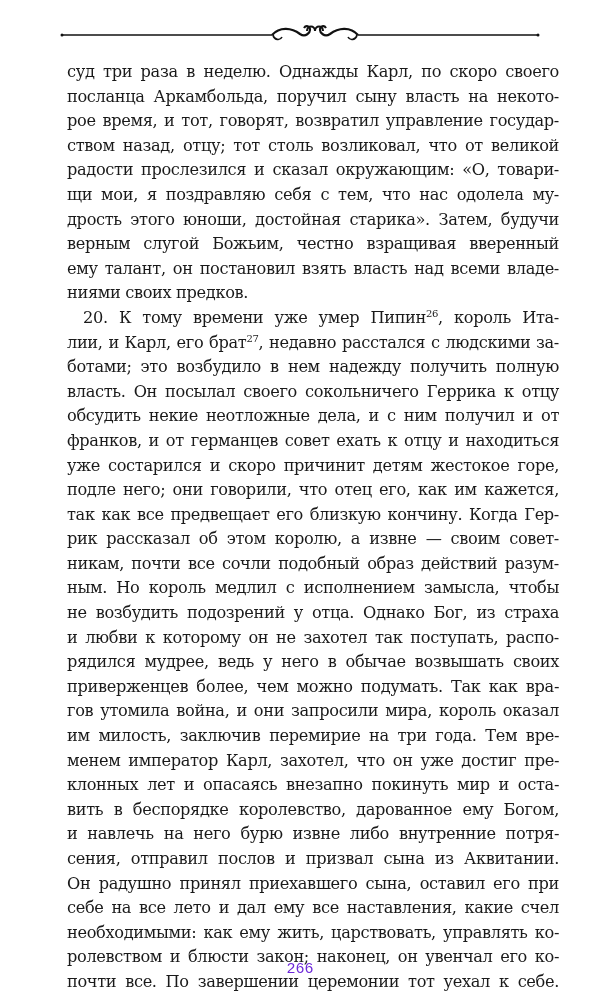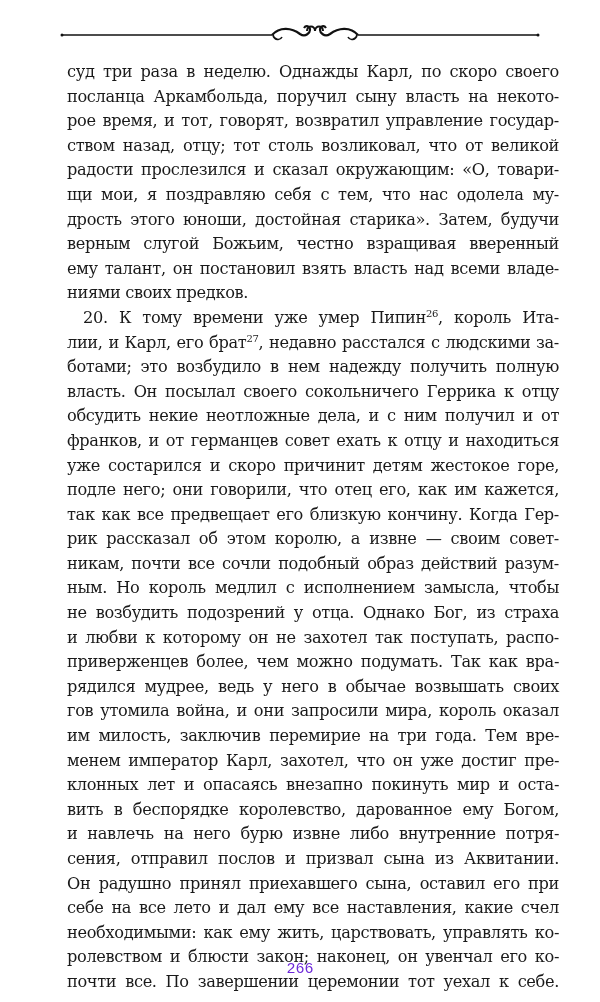--- a/index.html
+++ b/index.html
@@ -53,22 +53,22 @@
     <span class="line"><span>обсудить некие неотложные дела, и с ним получил и от</span></span>
     <span class="line"><span>франков, и от германцев совет ехать к отцу и находиться</span></span>
     <span class="line"><span>уже состарился и скоро причинит детям жестокое горе,</span></span>
     <span class="line"><span>подле него; они говорили, что отец его, как им кажется,</span></span>
     <span class="line"><span>так как все предвещает его близкую кончину. Когда Гер-</span></span>
     <span class="line"><span>рик рассказал об этом королю, а извне — своим совет-</span></span>
     <span class="line"><span>никам, почти все сочли подобный образ действий разум-</span></span>
     <span class="line"><span>ным. Но король медлил с исполнением замысла, чтобы</span></span>
     <span class="line"><span>не возбудить подозрений у отца. Однако Бог, из страха</span></span>
     <span class="line"><span>и любви к которому он не захотел так поступать, распо-</span></span>
+    <span class="line"><span>рядился мудрее, ведь у него в обычае возвышать своих</span></span>
     <span class="line"><span>приверженцев более, чем можно подумать. Так как вра-</span></span>
-    <span class="line"><span>рядился мудрее, ведь у него в обычае возвышать своих</span></span>
     <span class="line"><span>гов утомила война, и они запросили мира, король оказал</span></span>
     <span class="line"><span>им милость, заключив перемирие на три года. Тем вре-</span></span>
     <span class="line"><span>менем император Карл, захотел, что он уже достиг пре-</span></span>
     <span class="line"><span>клонных лет и опасаясь внезапно покинуть мир и оста-</span></span>
     <span class="line"><span>вить в беспорядке королевство, дарованное ему Богом,</span></span>
     <span class="line"><span>и навлечь на него бурю извне либо внутренние потря-</span></span>
     <span class="line"><span>сения, отправил послов и призвал сына из Аквитании.</span></span>
     <span class="line"><span>Он радушно принял приехавшего сына, оставил его при</span></span>
     <span class="line"><span>себе на все лето и дал ему все наставления, какие счел</span></span>
     <span class="line"><span>необходимыми: как ему жить, царствовать, управлять ко-</span></span>

